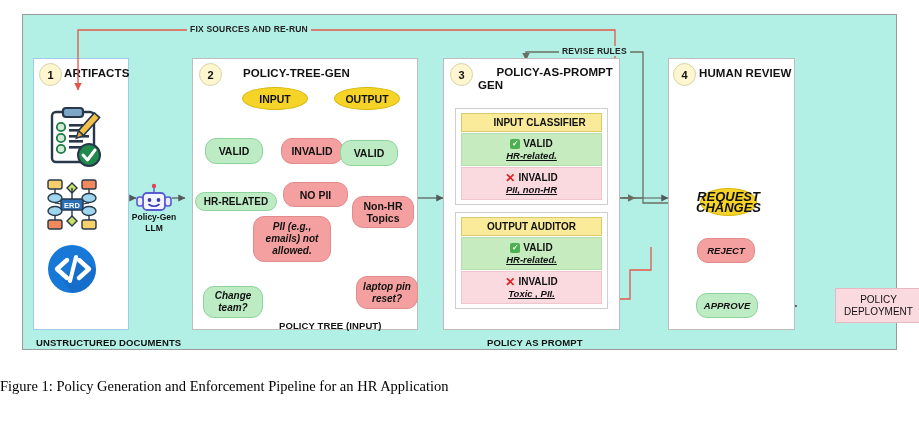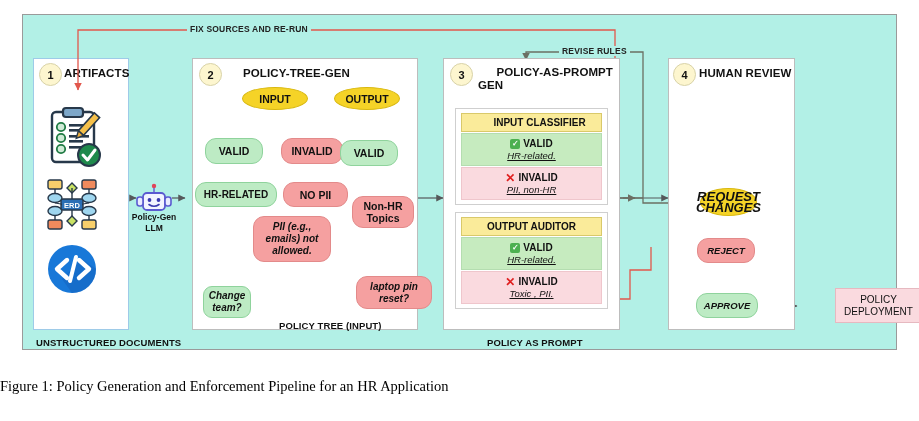--- a/index.html
+++ b/index.html
@@ -26,21 +26,21 @@
   .green{background:#bdebc4;border:1px solid #8fd39c;}
   .red{background:#f5a0a0;border:1px solid #e38a8a;}
   .ital{font-style:italic;}
   .pp-box{position:absolute;border:1px solid #cfcfcf;box-sizing:border-box;background:#fff;}
   .bar{position:absolute;box-sizing:border-box;display:flex;align-items:center;justify-content:center;
        font-size:10px;font-weight:bold;color:#111;}
   .bar.hdr{background:#faeb9a;border:1px solid #d9c96a;}
   .bar.ok{background:#c6ebbf;border:1px solid #b4ddb0;flex-direction:column;}
   .bar.bad{background:#fadadf;border:1px solid #efc6cc;flex-direction:column;}
   .bar .l1{display:flex;align-items:center;gap:3px;font-size:10px;font-weight:bold;}
-  .bar .l2{font-size:9.5px;font-style:italic;font-weight:normal;text-decoration:underline;margin-top:1px;}
+  .bar .l2{font-size:9.5px;font-style:italic;font-weight:bold;text-decoration:underline;margin-top:1px;}
   .ck{display:inline-block;width:10px;height:10px;background:#4cb050;color:#fff;font-size:8px;
       line-height:10px;text-align:center;border-radius:2px;}
   .xm{display:inline-block;color:#e02020;font-size:12px;font-weight:bold;line-height:10px;}
 
   .deploy{position:absolute;background:#fadadf;border:1px solid #e6b9c0;box-sizing:border-box;
           display:flex;align-items:center;justify-content:center;text-align:right;
           font-size:10px;color:#111;line-height:12px;margin-left:36px;}
 
   .edgelbl{position:absolute;font-size:8.5px;font-weight:bold;color:#222;background:#b2f0e6;
            padding:0 3px;letter-spacing:.2px;}
@@ -201,27 +201,27 @@
 <div class="stepnum" style="left:199px;top:63px;">2</div>
 <div class="ptitle" style="left:243px;top:67px;">POLICY-TREE-GEN</div>
 
 <div class="node ell yellow" style="left:242px;top:87px;width:66px;height:23px;">INPUT</div>
 <div class="node ell yellow" style="left:334px;top:87px;width:66px;height:23px;">OUTPUT</div>
 
 <div class="node rr green" style="left:205px;top:138px;width:58px;height:26px;">VALID</div>
 <div class="node rr red" style="left:281px;top:138px;width:62px;height:26px;">INVALID</div>
 <div class="node rr green" style="left:340px;top:140px;width:58px;height:26px;">VALID</div>
 
-<div class="node rr green" style="left:195px;top:182px;width:82px;height:25px;font-size:10px;">HR-RELATED</div>
+<div class="node rr green" style="left:195px;top:192px;width:82px;height:19px;font-size:10px;">HR-RELATED</div>
 <div class="node rr red" style="left:283px;top:182px;width:65px;height:25px;">NO PII</div>
 <div class="node rr red" style="left:352px;top:196px;width:62px;height:32px;line-height:12px;">Non-HR Topics</div>
 
 <div class="node rr red ital" style="left:253px;top:216px;width:78px;height:46px;line-height:12px;padding:12px 4px;font-size:10px;">PII (e.g., emails) not allowed.</div>
-<div class="node rr green ital" style="left:203px;top:286px;width:48px;height:32px;line-height:12px;font-size:10px;border-radius:9px;">Change team?</div>
-<div class="node rr red ital" style="left:356px;top:276px;width:76px;height:33px;line-height:12px;font-size:10px;">laptop pin reset?</div>
+<div class="node rr green ital" style="left:203px;top:286px;width:60px;height:32px;line-height:12px;font-size:10px;">Change team?</div>
+<div class="node rr red ital" style="left:356px;top:276px;width:62px;height:33px;line-height:12px;font-size:10px;">laptop pin reset?</div>
 
 <div class="caption-under" style="left:251px;top:320px;margin-left:28px;">POLICY TREE (INPUT)</div>
 
 <div class="panel" style="left:443px;top:58px;width:177px;height:272px;"></div>
 <div class="stepnum" style="left:450px;top:63px;">3</div>
 <div class="ptitle" style="left:478px;top:66px;width:135px;text-align:right;">POLICY-AS-PROMPT</div>
 <div class="ptitle" style="left:478px;top:79px;">GEN</div>
 
 <div class="pp-box" style="left:455px;top:108px;width:153px;height:97px;"></div>
 <div class="bar hdr" style="left:461px;top:113px;width:141px;height:19px;padding-left:16px;">INPUT CLASSIFIER</div>

